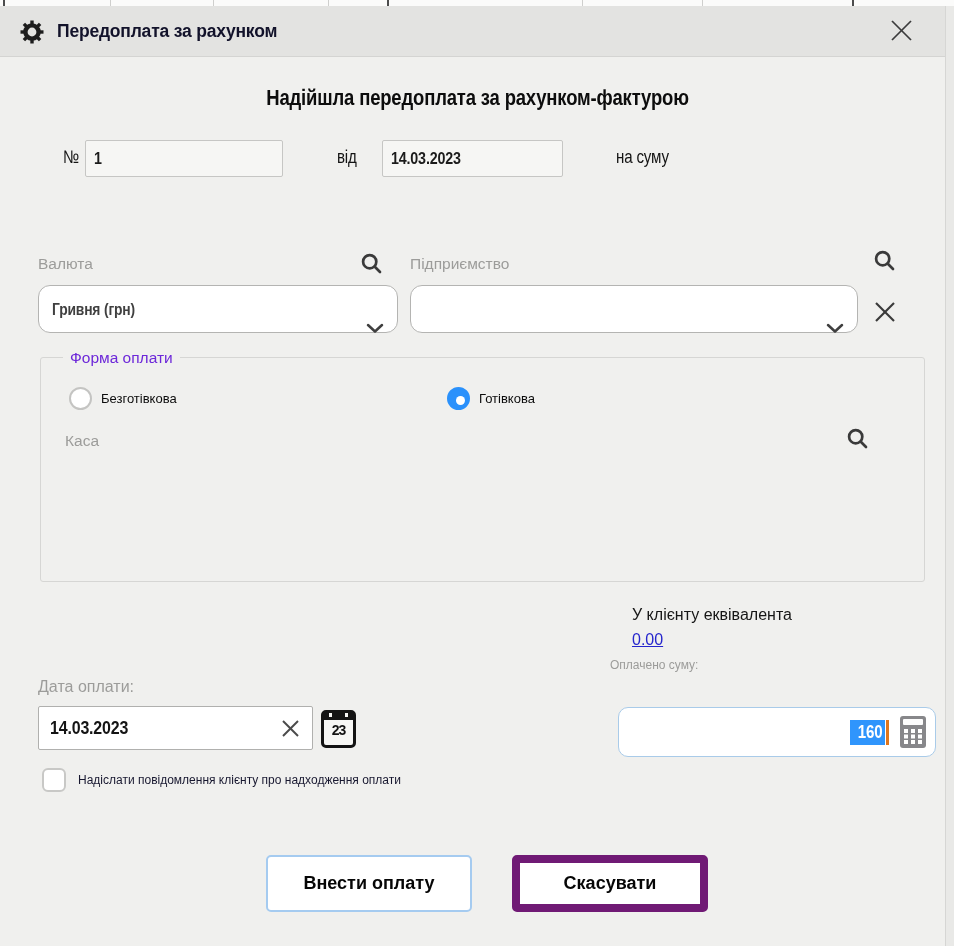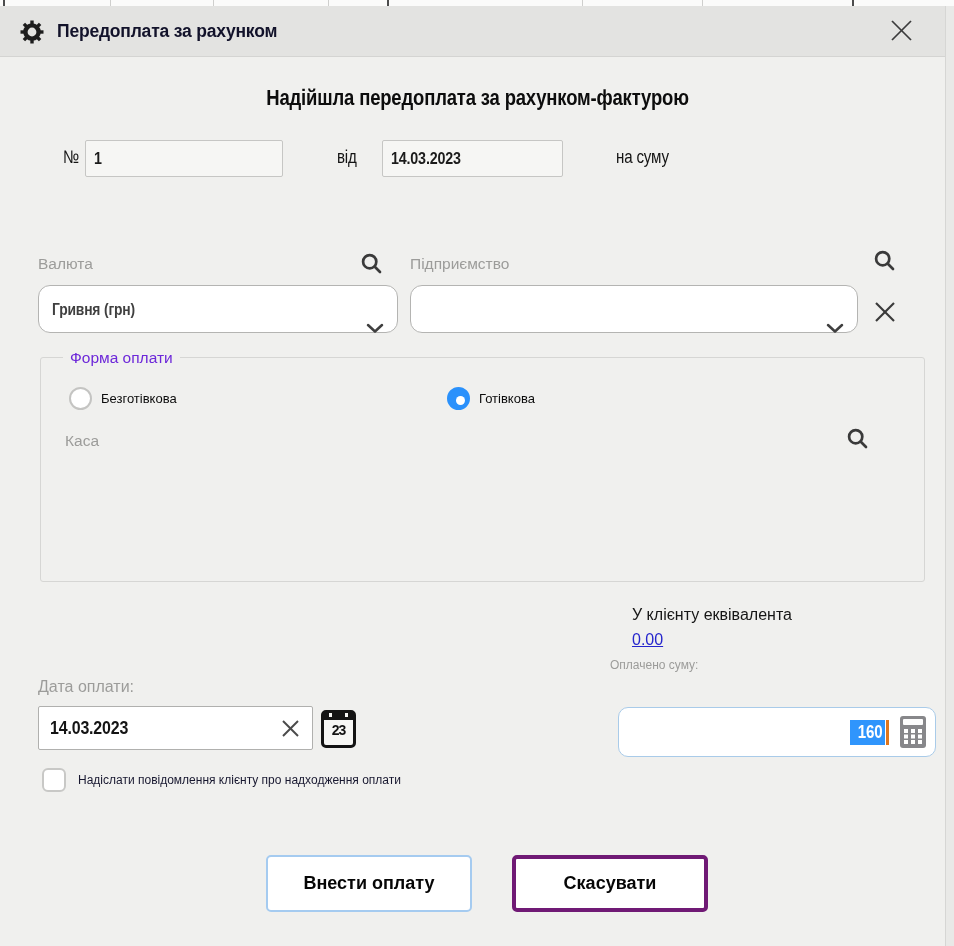--- a/index.html
+++ b/index.html
@@ -62,21 +62,21 @@
   .calc-screen { position:absolute; left:3px; top:3px; right:3px; height:6px; background:#fdfdfd; border-radius:1px; }
   .calc-dot { position:absolute; left:4px; top:13px; width:4px; height:4px; background:#ffffff;
               box-shadow:7px 0 #ffffff, 14px 0 #ffffff, 0 5.5px #ffffff, 7px 5.5px #ffffff, 14px 5.5px #ffffff, 0 11px #ffffff, 7px 11px #ffffff, 14px 11px #ffffff; }
 
   .check-row { position:absolute; left:42px; top:768px; display:flex; align-items:center; cursor:pointer; }
   .check-box { width:24px; height:24px; box-sizing:border-box; border:2px solid #c8c8c6; border-radius:6px; background:#ffffff; }
   .check-label { margin-left:12px; font-size:12px; color:#181830; }
 
   .btn { position:absolute; top:855px; height:57px; box-sizing:border-box; background:#ffffff; border-radius:5px; font-family:"Liberation Sans", sans-serif; font-size:18px; font-weight:bold; color:#060606; cursor:pointer;text-align:center; }
   .btn.primary { left:266px; width:206px; border:2px solid #a5cbf0; }
-  .btn.secondary { left:512px; width:196px; border:4px solid #701a75; }
+  .btn.secondary { left:512px; width:196px; border:8px solid #701a75; }
 </style>
 </head>
 <body>
 
 <div id="stage">
 
   <div class="bg-strip">
     <span class="vt dark" style="left:3px"></span>
     <span class="vt" style="left:110px"></span>
     <span class="vt" style="left:213px"></span>

